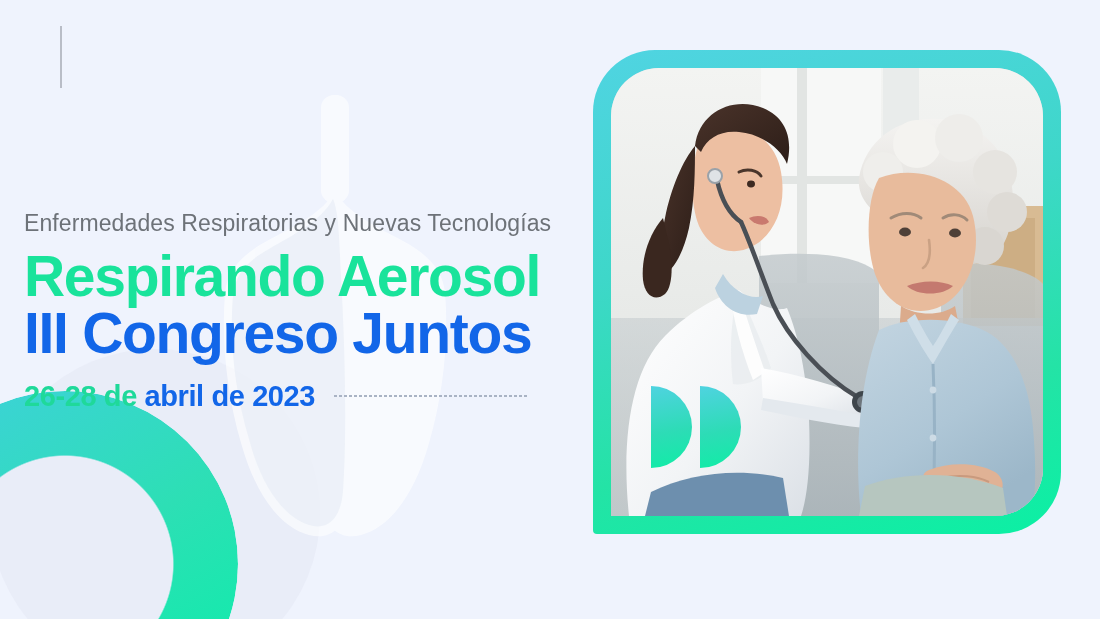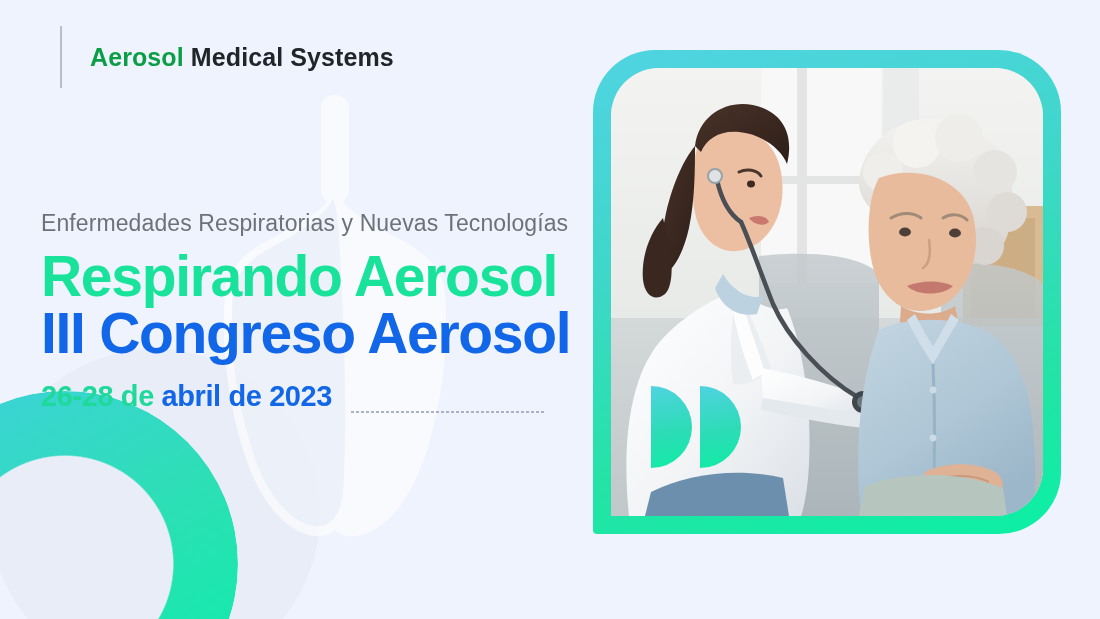--- a/index.html
+++ b/index.html
@@ -62,41 +62,41 @@
   }
   .brand-text {
     font-size:25px;
     letter-spacing:.1px;
     white-space:nowrap;
   }
   .brand-aerosol { color:#0b9e46; font-weight:700; }
   .brand-rest    { color:#212529; font-weight:700; }
 
   
-  .text-block { position:absolute; left:41px; top:210px; width:540px; }
+  .text-block { position:absolute; left:24px; top:210px; width:540px; }
   .eyebrow {
     font-size:23px;
     font-weight:400;
     color:#6d7278;
     letter-spacing:.1px;
     margin-bottom:10px;
     white-space:nowrap;
   }
   .title-line {
     font-size:57px;
     font-weight:700;
     letter-spacing:-1.3px;
     line-height:1.04;
     white-space:nowrap;
   }
   .title-green { color:#19e39b; }
   .title-blue  { color:#1266e8; margin-top:-2px; }
 
   .date-row {
-    display:flex; align-items:flex-end;
+    display:flex; align-items:center;
     margin-top:16px;
   }
   .date-text {
     font-size:29px;
     font-weight:700;
     letter-spacing:-.4px;
     white-space:nowrap;
   }
   .date-green { color:#1fd99a; }
   .date-blue  { color:#1266e8; }
@@ -170,29 +170,26 @@
                  C274 436 286 422 288 396 C292 338 290 250 286 182
                  C284 144 284 118 278 104 Z"></path>
       </g>
     </svg>
   </div>
 
   <div class="corner-arc"></div>
 
   <div class="logo-lockup">
     <div class="logo-divider"></div>
-    <div class="brand-text">
-      <span class="brand-aerosol">Aerosol</span><span class="brand-rest"> Medical Systems</span>
-    </div>
   </div>
 
   <div class="text-block">
     <div class="eyebrow">Enfermedades Respiratorias y Nuevas Tecnologías</div>
     <div class="title-line title-green">Respirando Aerosol</div>
-    <div class="title-line title-blue">III Congreso Aerosol</div>
+    <div class="title-line title-blue">III Congreso Juntos</div>
     <div class="date-row">
       <div class="date-text"><span class="date-green">26-28 de </span><span class="date-blue">abril de 2023</span></div>
       <div class="date-dots"></div>
     </div>
   </div>
 
   <div class="photo-card">
     <div class="photo-inner">
 
       <div class="scene">

